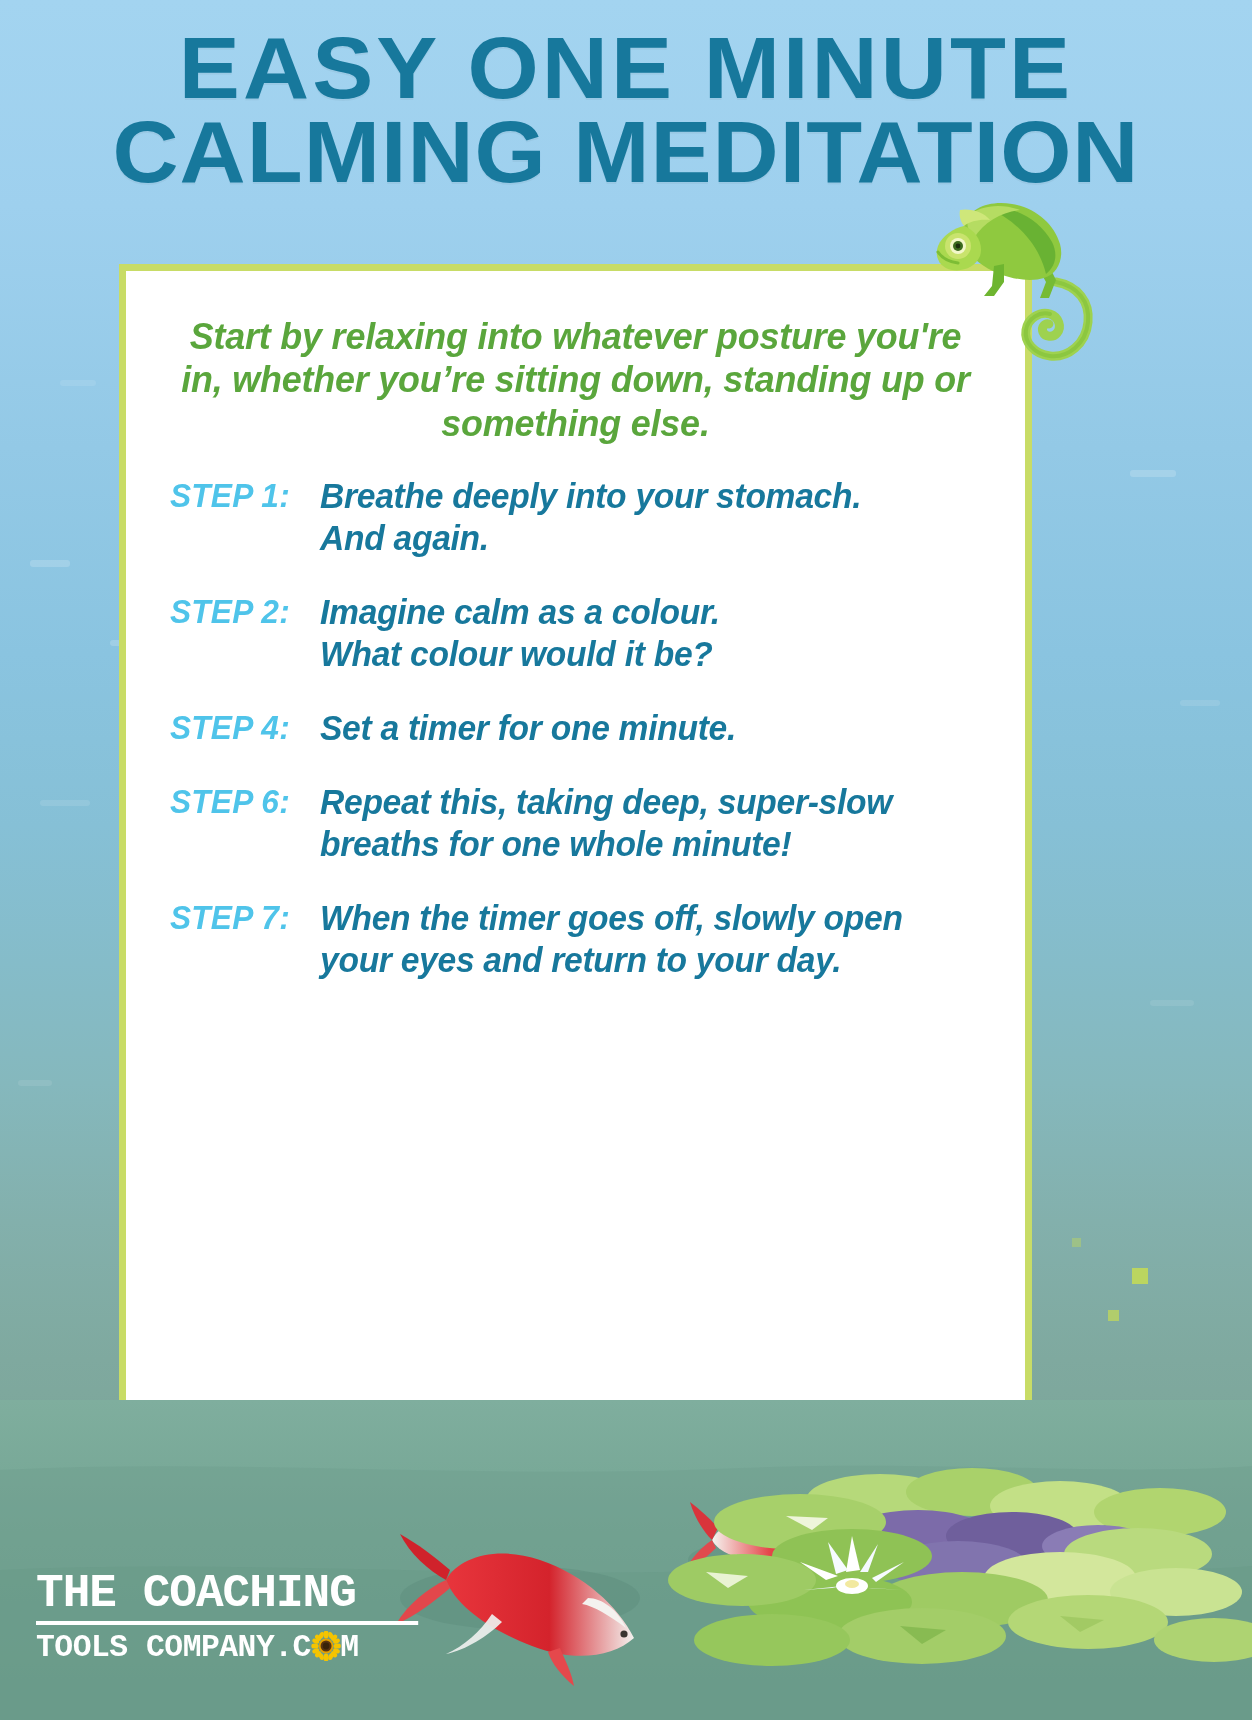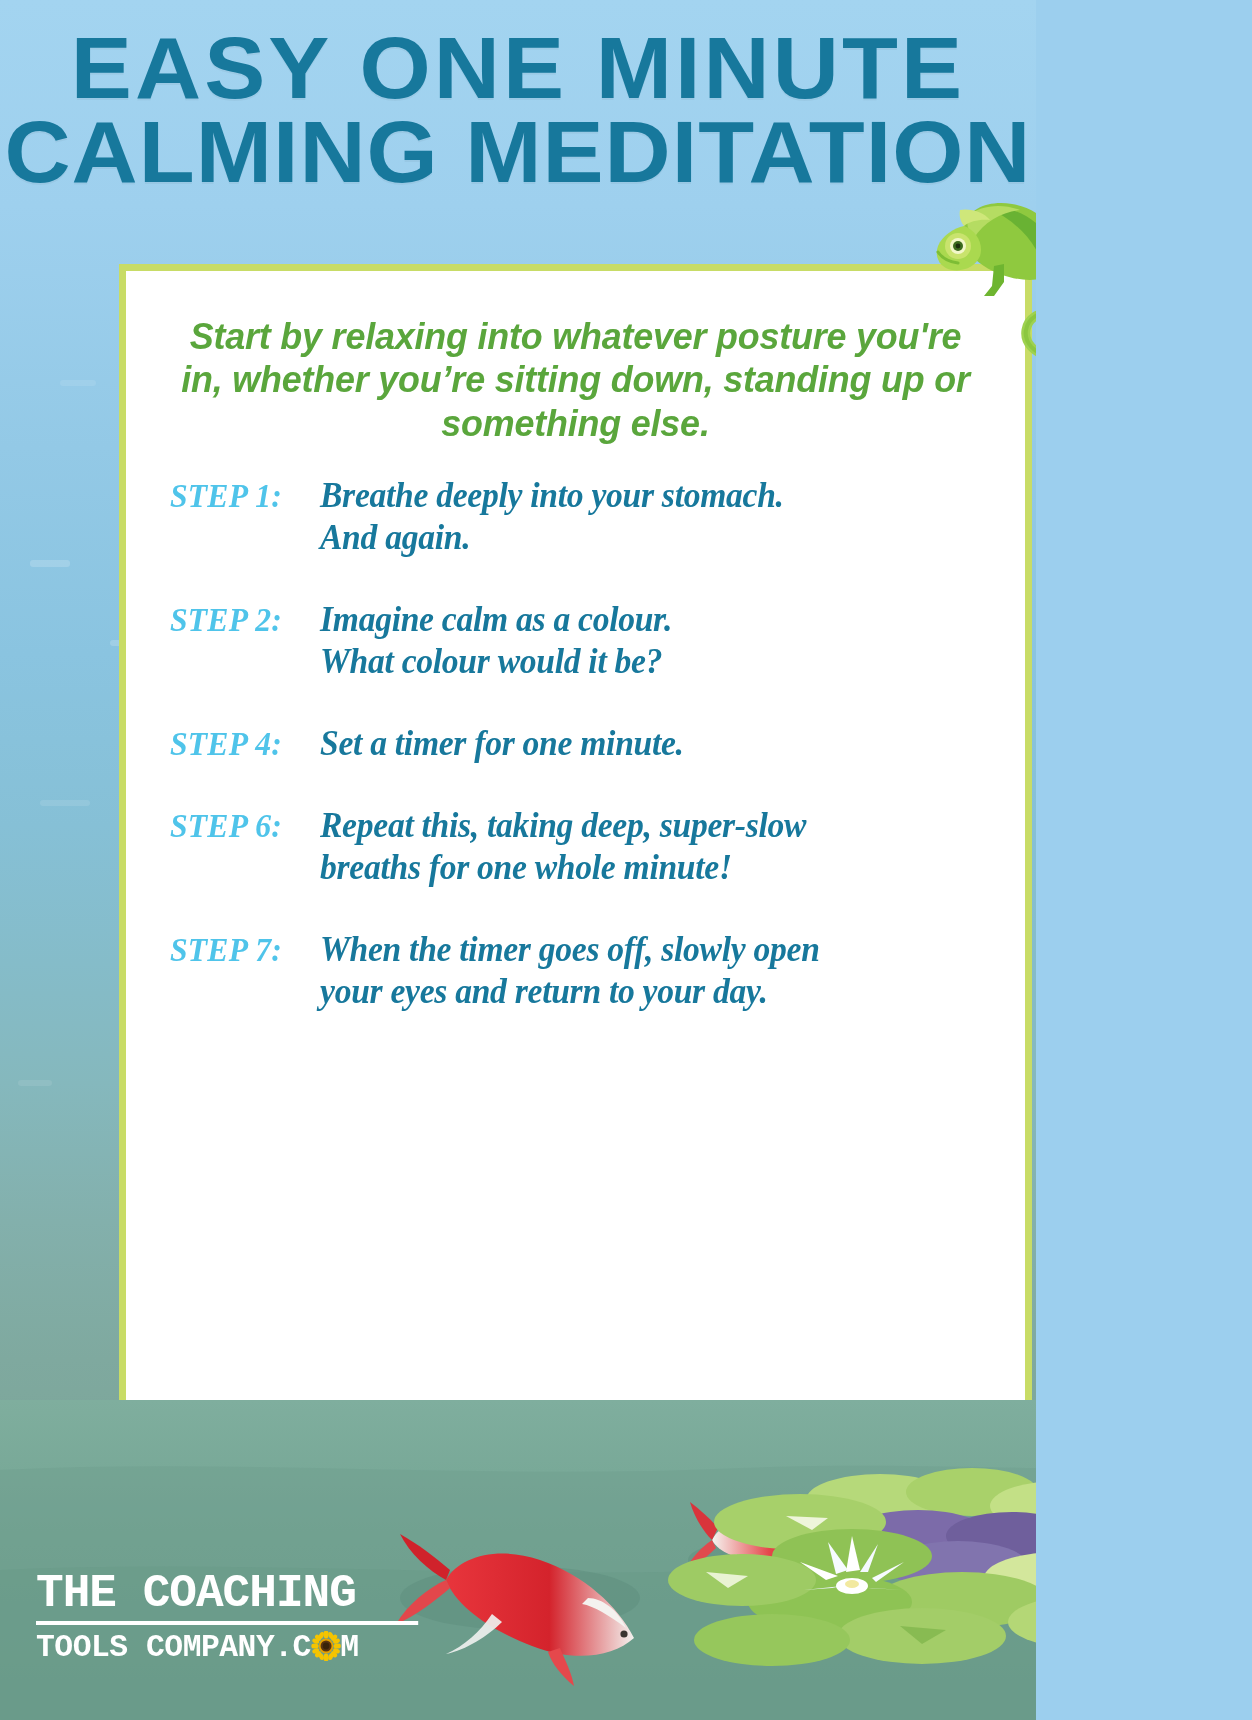--- a/index.html
+++ b/index.html
@@ -5,21 +5,21 @@
 <style>
   html,body{margin:0;padding:0;}
   body{
     width:1252px;height:1720px;overflow:hidden;
     font-family:"Liberation Sans", sans-serif;
     background:#9ccfee;
   }
 
   
   .poster{
-    position:relative;width:1036px;height:1720px;overflow:hidden;
+    position:relative;width:1252px;height:1720px;overflow:hidden;
     background:linear-gradient(180deg,
         #a3d4f0 0%,
         #9ed0ee 12%,
         #93c9e6 26%,
         #8ac4e0 38%,
         #86c0d6 48%,
         #85bcc9 56%,
         #85b8bd 63%,
         #83b0ac 71%,
         #7fa99f 79%,
@@ -60,28 +60,28 @@
   .intro{
     color:#5aa63c;
     font-weight:700;font-style:italic;
     font-size:37px;line-height:1.17;
     text-align:center;
     padding:44px 36px 0 36px;
     letter-spacing:-.2px;
     transform:scaleX(.97);
   }
 
-  .steps{padding:30px 0 0 0;font-family:Liberation Serif, serif;}
+  .steps{padding:30px 0 0 0;}
   .step{
     display:flex;
     align-items:flex-start;
     margin:0 0 0 0;
     padding:0 30px 0 44px;
   }
-  .step + .step{margin-top:40px;}
+  .step + .step{margin-top:32px;}
   .step-label{
     flex:0 0 150px;
     color:#4fc4ea;
     font-weight:700;font-style:italic;
     font-size:33px;line-height:1.28;
     letter-spacing:.2px;
     white-space:nowrap;
     transform:scaleX(.96);
     transform-origin:left center;
   }

